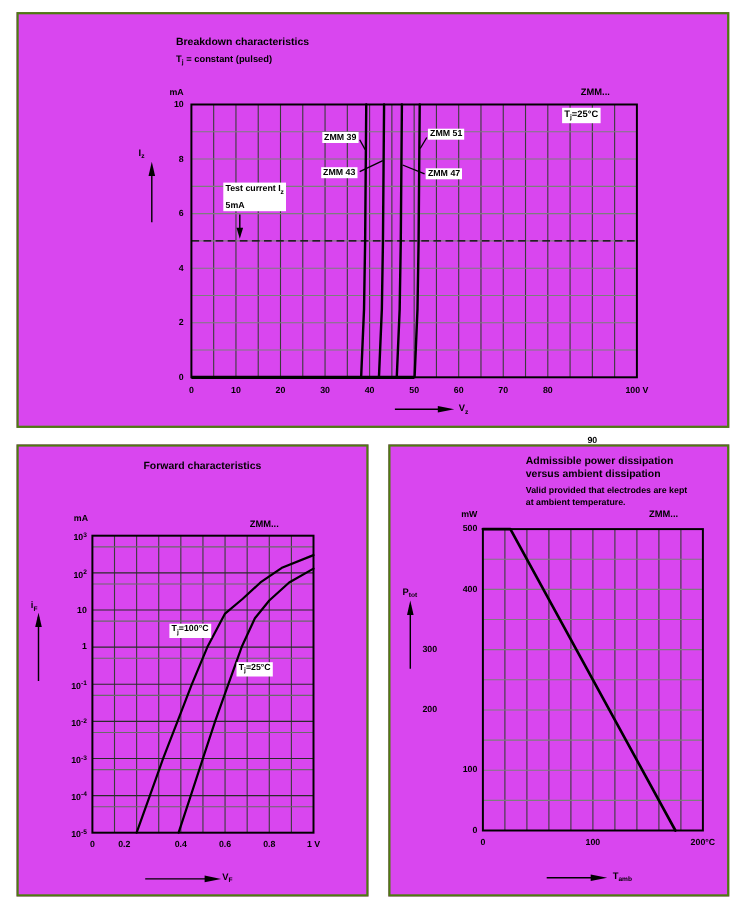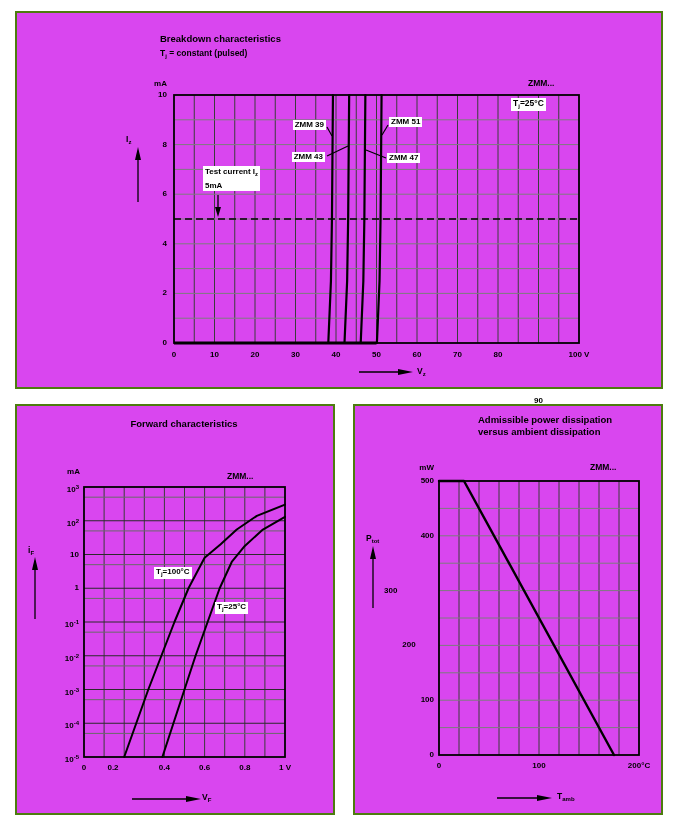--- a/index.html
+++ b/index.html
@@ -187,27 +187,31 @@
       <line x1="18" y1="144" x2="18" y2="202" stroke="#000" stroke-width="1.3"></line>
       <polygon points="18,140 15,153 21,153" fill="#000"></polygon>
       <line x1="142" y1="392" x2="184" y2="392" stroke="#000" stroke-width="1.3"></line>
       <polygon points="197,392 182,389 182,395" fill="#000"></polygon>
     </svg>
   <div id="ov-p" style="position:absolute;left:0;top:0;width:306px;height:407px;">
     <div class="ttl" style="left:123px;top:8px;line-height:12px;">
       <div>Admissible power dissipation</div>
       <div>versus ambient dissipation</div>
     </div>
+    <div class="lbl sm" style="left:123px;top:34px;line-height:11px;">
+      <div>Valid provided that electrodes are kept</div>
+      <div>at ambient temperature.</div>
+    </div>
     <div class="tick" style="left:29px;top:57px;width:50px;text-align:right;">mW</div>
     <div class="lbl" style="left:235px;top:56px;">ZMM...</div>
     <div class="lbl" style="left:11px;top:127px;"><span>P</span><sub>tot</sub></div>
     <div class="lbl" style="left:202px;top:385px;"><span>T</span><sub>amb</sub></div>
   <div class="tick" style="top: 355px; left: 84px; transform: translateX(-50%);">0</div>
       <div class="tick" style="top: 355px; left: 184px; transform: translateX(-50%);">100</div>
       <div class="tick" style="top: 355px; left: 284px; transform: translateX(-50%);">200°C</div>
       <div class="tick" style="top: 70px; left: 29px; width: 50px; text-align: right;">500</div>
       <div class="tick" style="top: 124.8px; left: 29px; width: 50px; text-align: right;">400</div>
       <div class="tick" style="top: 179.6px; left: 29px; width: 50px; text-align: left;">300</div>
-      <div class="tick" style="top: 234.4px; left: 29px; width: 50px; text-align: center;">200</div>
+      <div class="tick" style="top: 234.4px; left: 29px; width: 50px; text-align: left;">200</div>
       <div class="tick" style="top: 289.2px; left: 29px; width: 50px; text-align: right;">100</div>
       <div class="tick" style="top: 344px; left: 29px; width: 50px; text-align: right;">0</div>
     </div>
 </div>
 
 </body></html>

